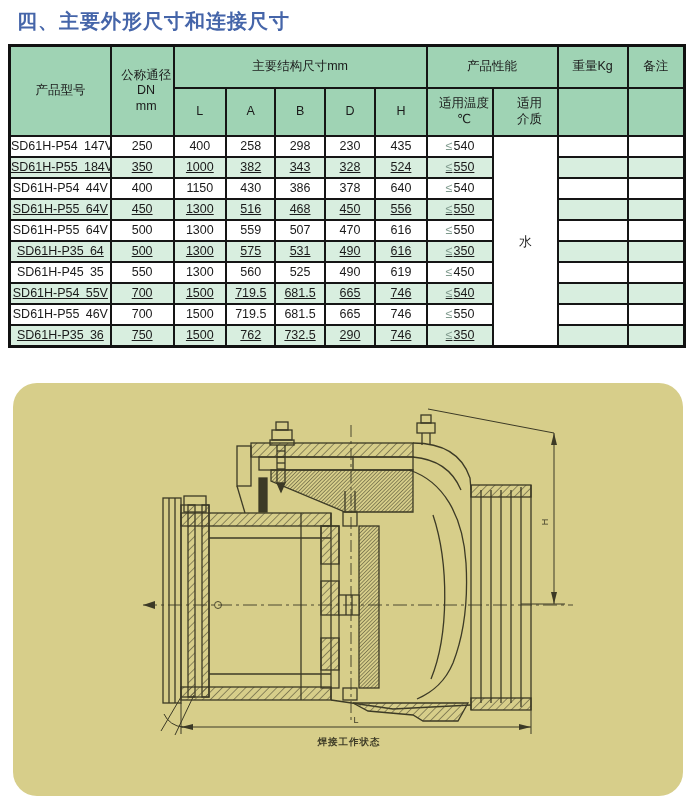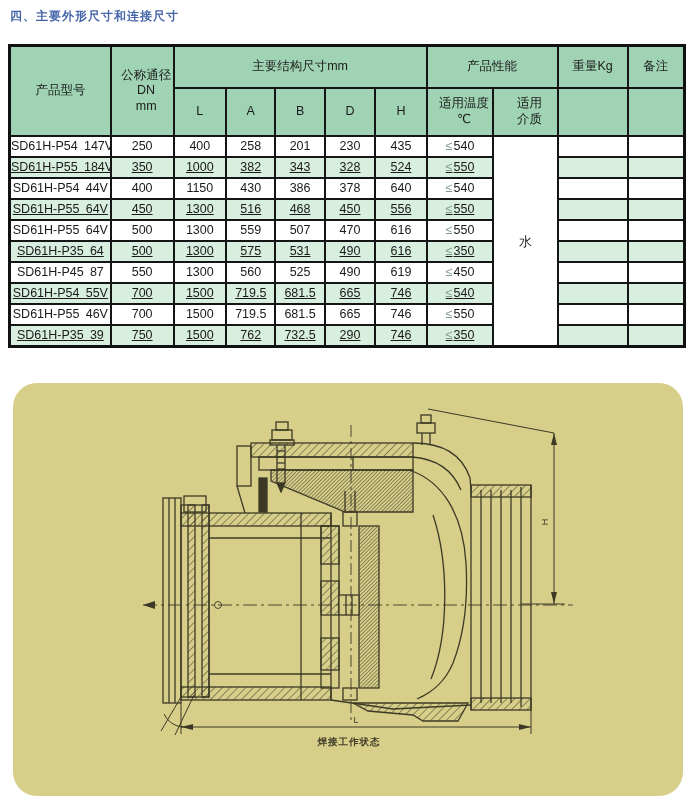--- a/index.html
+++ b/index.html
@@ -1,19 +1,19 @@
 <!DOCTYPE html>
 <html><head>
 <meta charset="utf-8">
 <style>
   html,body{margin:0;padding:0;background:#ffffff;}
   #page{position:relative;width:695px;height:807px;background:#ffffff;overflow:hidden;
         font-family:"Liberation Sans","DejaVu Sans",sans-serif;}
   
-  #title{position:absolute;left:10px;top:8px;font-size:12px;font-weight:bold;
+  #title{position:absolute;left:17px;top:8px;font-size:20px;font-weight:bold;
          color:#4565a9;letter-spacing:1px;}
   
   #spec-table{position:absolute;left:8px;top:44px;width:678px;border-collapse:collapse;
               table-layout:fixed;font-size:12.5px;color:#1a1a1a;}
   #spec-table th,#spec-table td{border:2px solid #151515;text-align:center;vertical-align:middle;
               padding:0;overflow:hidden;white-space:nowrap;}
   #spec-table{border:3px solid #111;}
   #spec-table thead th{background:#9fd3b4;font-weight:normal;line-height:1.25;}
   #spec-table thead tr.h1 th{height:40px;}
   #spec-table thead tr.h2 th{height:46px;}
@@ -80,21 +80,21 @@
         <th></th>
         <th></th>
       </tr>
     </thead>
     <tbody>
         <tr>
           <td>SD61H-P54 147V</td>
           <td>250</td>
           <td>400</td>
           <td>258</td>
-          <td>201</td>
+          <td>298</td>
           <td>230</td>
           <td>435</td>
           <td><span class="leq">≤</span><span>540</span></td>
           <td rowspan="10" class="medium-cell">水</td>
           <td></td>
           <td></td>
         </tr>
         <tr class="alt">
           <td>SD61H-P55 184V</td>
           <td>350</td>
@@ -149,21 +149,21 @@
           <td>1300</td>
           <td>575</td>
           <td>531</td>
           <td>490</td>
           <td>616</td>
           <td><span class="leq">≤</span><span>350</span></td>
           <td></td>
           <td></td>
         </tr>
         <tr>
-          <td>SD61H-P45 87</td>
+          <td>SD61H-P45 35</td>
           <td>550</td>
           <td>1300</td>
           <td>560</td>
           <td>525</td>
           <td>490</td>
           <td>619</td>
           <td><span class="leq">≤</span><span>450</span></td>
           <td></td>
           <td></td>
         </tr>
@@ -185,21 +185,21 @@
           <td>1500</td>
           <td>719.5</td>
           <td>681.5</td>
           <td>665</td>
           <td>746</td>
           <td><span class="leq">≤</span><span>550</span></td>
           <td></td>
           <td></td>
         </tr>
         <tr class="alt">
-          <td>SD61H-P35 39</td>
+          <td>SD61H-P35 36</td>
           <td>750</td>
           <td>1500</td>
           <td>762</td>
           <td>732.5</td>
           <td>290</td>
           <td>746</td>
           <td><span class="leq">≤</span><span>350</span></td>
           <td></td>
           <td></td>
         </tr>

